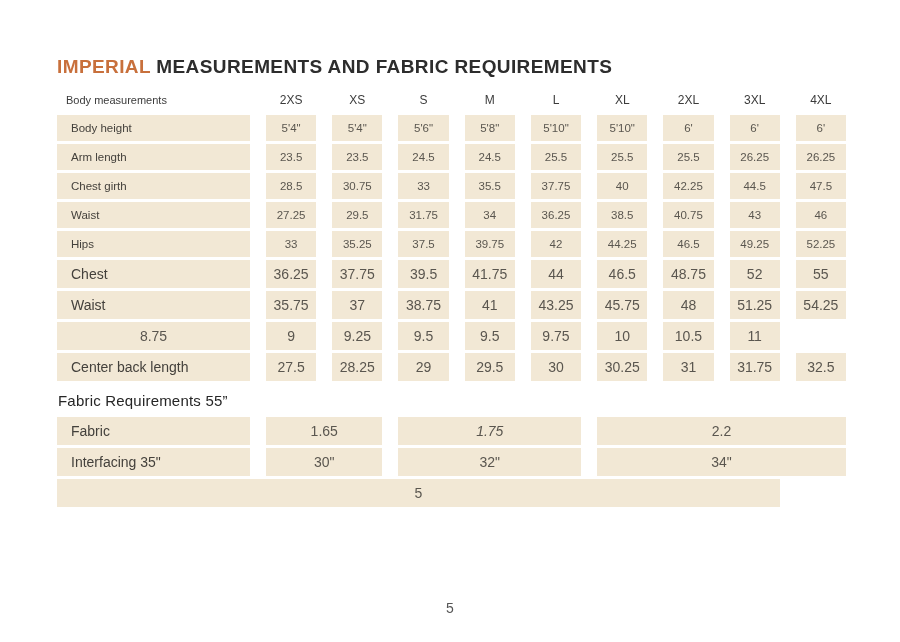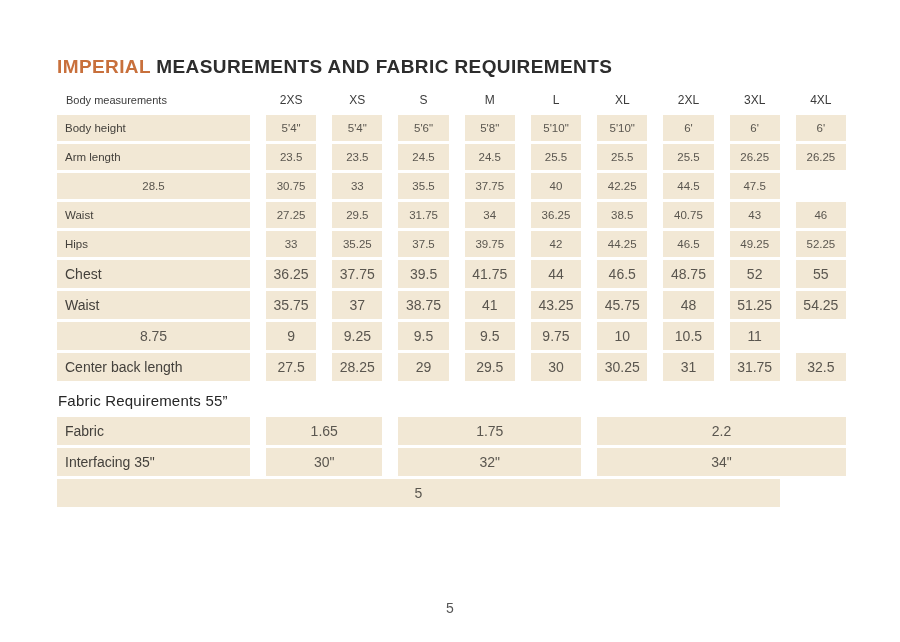--- a/index.html
+++ b/index.html
@@ -61,21 +61,21 @@
     color: #3b3b3b;
     display: flex; align-items: center; justify-content: center;
   }
   
   .bcell {
     background: #f2e8d5;
     display: flex; align-items: center;
     color: #5a564f;
   }
   .bcell.lab {
-    padding-left: 8px;
+    padding-left: 14px;
     color: #44413c;
   }
   .bcell.val { justify-content: center; }
   .rows-sm .trow { height: 26px; }
   .rows-sm .bcell { font-size: 11.5px; }
   .rows-lg .trow { height: 28px; }
   .rows-lg .bcell { font-size: 14px; }
   h2.section {
     margin: 11px 0 8px 1px;
     font-size: 15px;
@@ -134,20 +134,21 @@
           <div class="bcell val">23.5</div>
           <div class="bcell val">24.5</div>
           <div class="bcell val">24.5</div>
           <div class="bcell val">25.5</div>
           <div class="bcell val">25.5</div>
           <div class="bcell val">25.5</div>
           <div class="bcell val">26.25</div>
           <div class="bcell val">26.25</div>
         </div>
         <div class="trow">
+          <div class="bcell lab">Chest girth</div>
           <div class="bcell val">28.5</div>
           <div class="bcell val">30.75</div>
           <div class="bcell val">33</div>
           <div class="bcell val">35.5</div>
           <div class="bcell val">37.75</div>
           <div class="bcell val">40</div>
           <div class="bcell val">42.25</div>
           <div class="bcell val">44.5</div>
           <div class="bcell val">47.5</div>
         </div>
@@ -227,21 +228,21 @@
           <div class="bcell val">32.5</div>
         </div>
       </div>
 
     <h2 class="section">Fabric Requirements 55”</h2>
 
     <div class="rows-lg" id="fabric-rows">
         <div class="trow">
           <div class="bcell lab">Fabric</div>
           <div class="bcell val" style="grid-column: span 2;">1.65</div>
-          <div class="bcell val" style="grid-column: span 3;">1.75</div>
+          <div class="bcell val" style="grid-column: span 3; font-style: italic;">1.75</div>
           <div class="bcell val" style="grid-column: span 4;">2.2</div>
         </div>
         <div class="trow">
           <div class="bcell lab">Interfacing 35"</div>
           <div class="bcell val" style="grid-column: span 2;">30"</div>
           <div class="bcell val" style="grid-column: span 3;">32"</div>
           <div class="bcell val" style="grid-column: span 4;">34"</div>
         </div>
         <div class="trow">
           <div class="bcell val" style="grid-column: span 9;">5</div>

